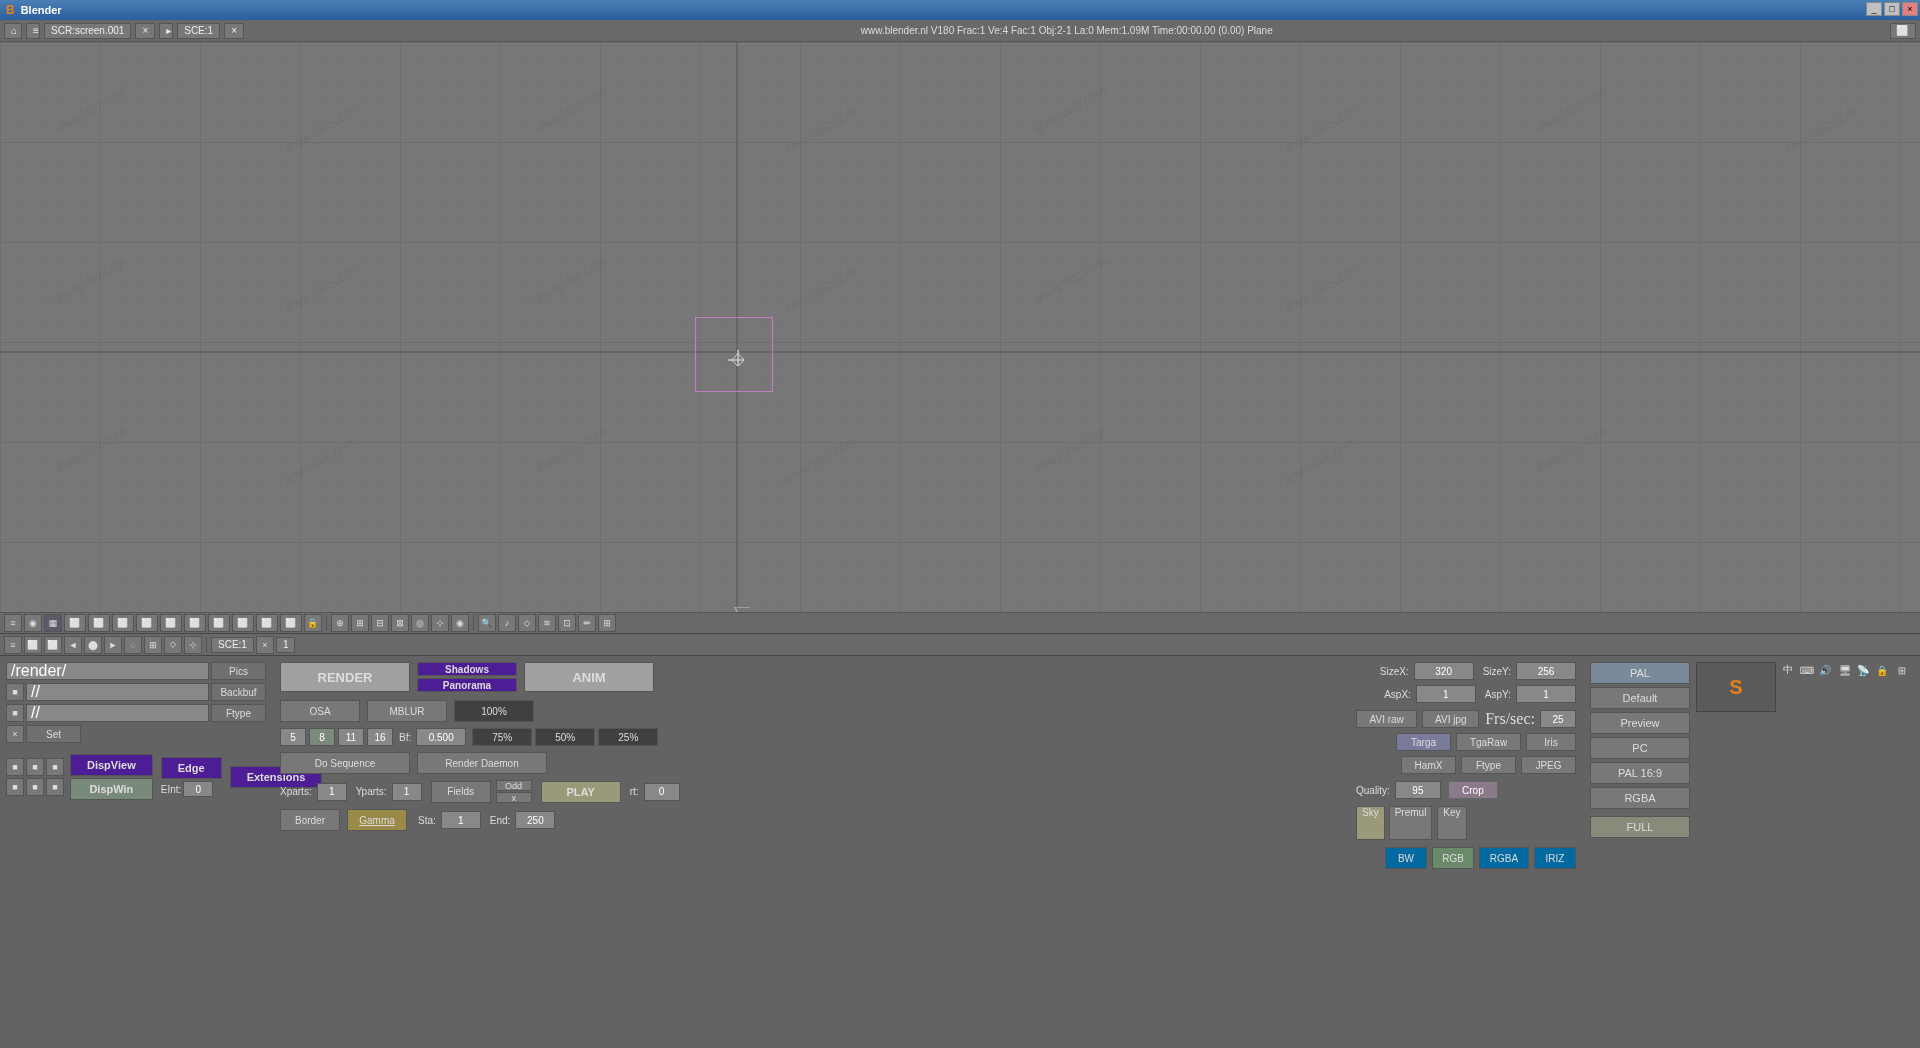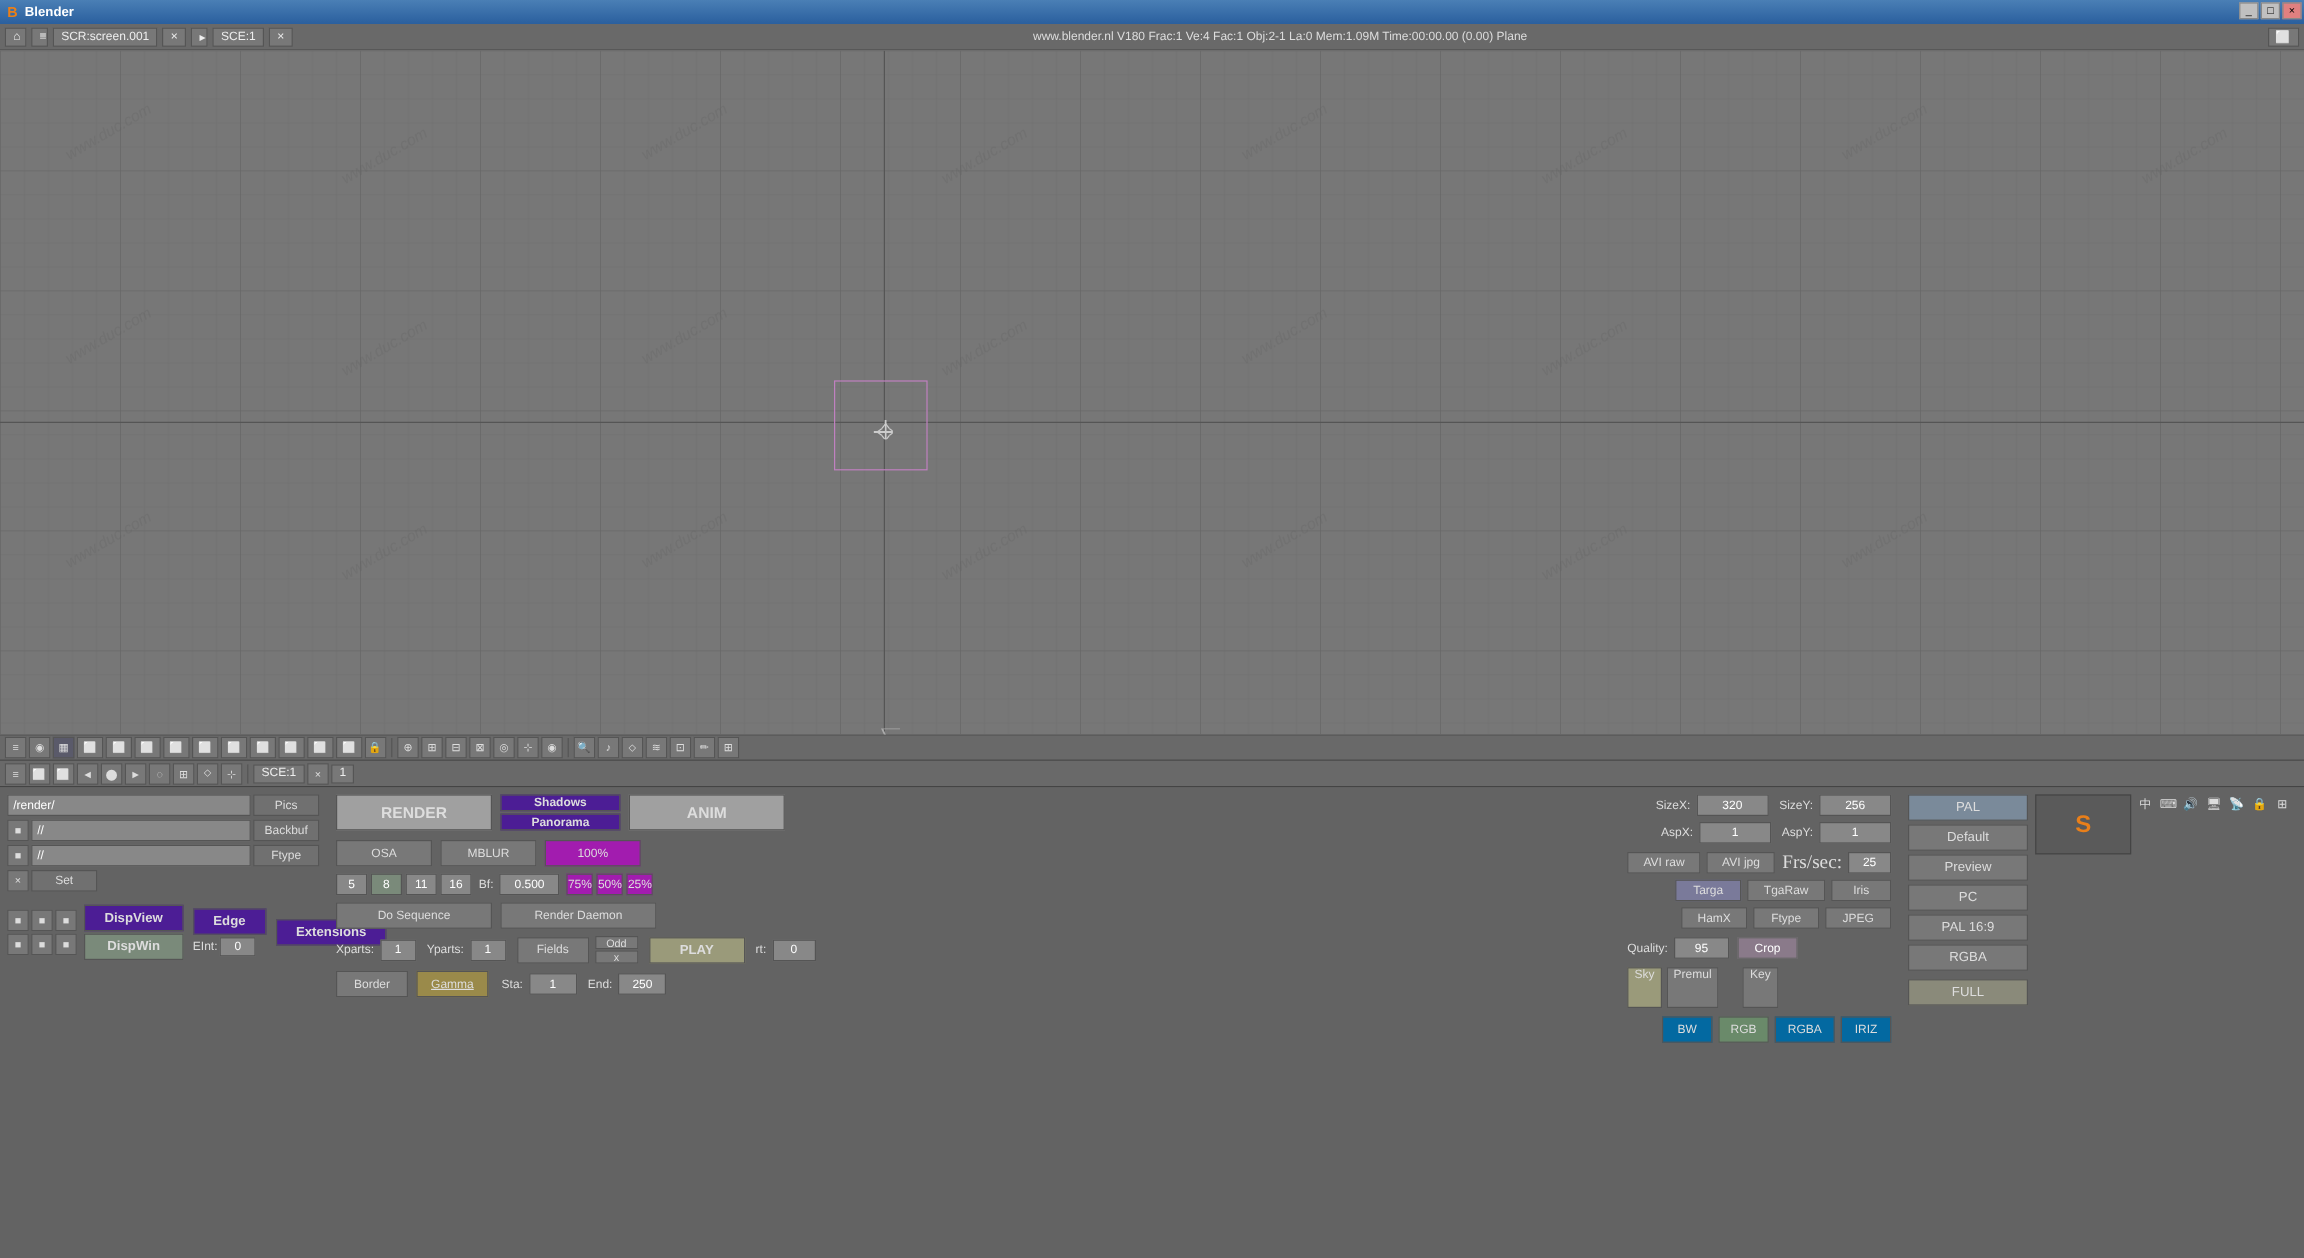--- a/index.html
+++ b/index.html
@@ -175,21 +175,21 @@
       align-items: center;
       gap: 2px;
     }
 
     .path-input {
       flex: 1;
       height: 18px;
       background: #888;
       border: 1px solid #555;
       color: #fff;
-      font-size: 10px;
+      font-size: 16px;
       padding: 0 4px;
     }
 
     .path-label {
       width: 55px;
       text-align: center;
       font-size: 10px;
       color: #ddd;
       background: #707070;
       border: 1px solid #555;
@@ -281,25 +281,25 @@
       justify-content: center;
     }
 
     .toggle-btn.active {
       background: #9a7a9a;
       text-decoration: underline;
     }
 
     .pct-btn {
       height: 18px;
-      background: #a21caf;
-      border: 1px solid #555;
-      color: #ddd;
-      font-size: 10px;
-      padding: 0 0;
+      background: #404040;
+      border: 1px solid #555;
+      color: #ddd;
+      font-size: 10px;
+      padding: 0 19px;
       cursor: pointer;
       display: flex;
       align-items: center;
     }
 
     
     #output-settings {
       width: 220px;
       display: flex;
       flex-direction: column;
@@ -791,21 +791,21 @@
 
     <div class="quality-row" style="margin-top:4px;">
       <span style="font-size:10px;">Quality:</span>
       <input class="quality-field" value="95" style="margin-left: 2px;">
       <div class="crop-btn" style="margin-left:4px;">Crop</div>
     </div>
 
     <div class="sky-row" style="margin-top:4px;">
       <div class="sky-btn active">Sky</div>
       <div class="sky-btn" style="margin-left:2px;">Premul</div>
-      <div class="sky-btn" style="margin-left:18px;">Key</div>
+      <div class="sky-btn" style="margin-left:3px;">Key</div>
     </div>
 
     <div class="size-row" style="margin-top:4px;">
       <div class="color-btn" style="width:42px;">BW</div>
       <div class="color-btn active" style="width:42px;margin-left:2px;background:#6a8a6a;">RGB</div>
       <div class="color-btn" style="width:50px;margin-left:2px;">RGBA</div>
       <div class="color-btn" style="width:42px;margin-left:2px;">IRIZ</div>
     </div>
   </div>
 

